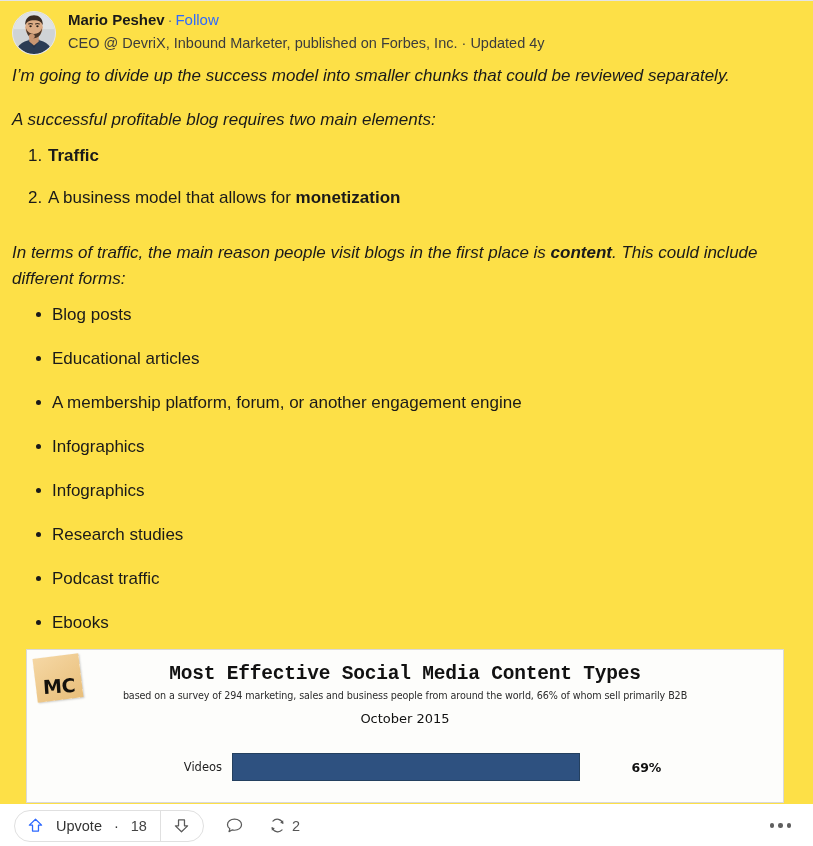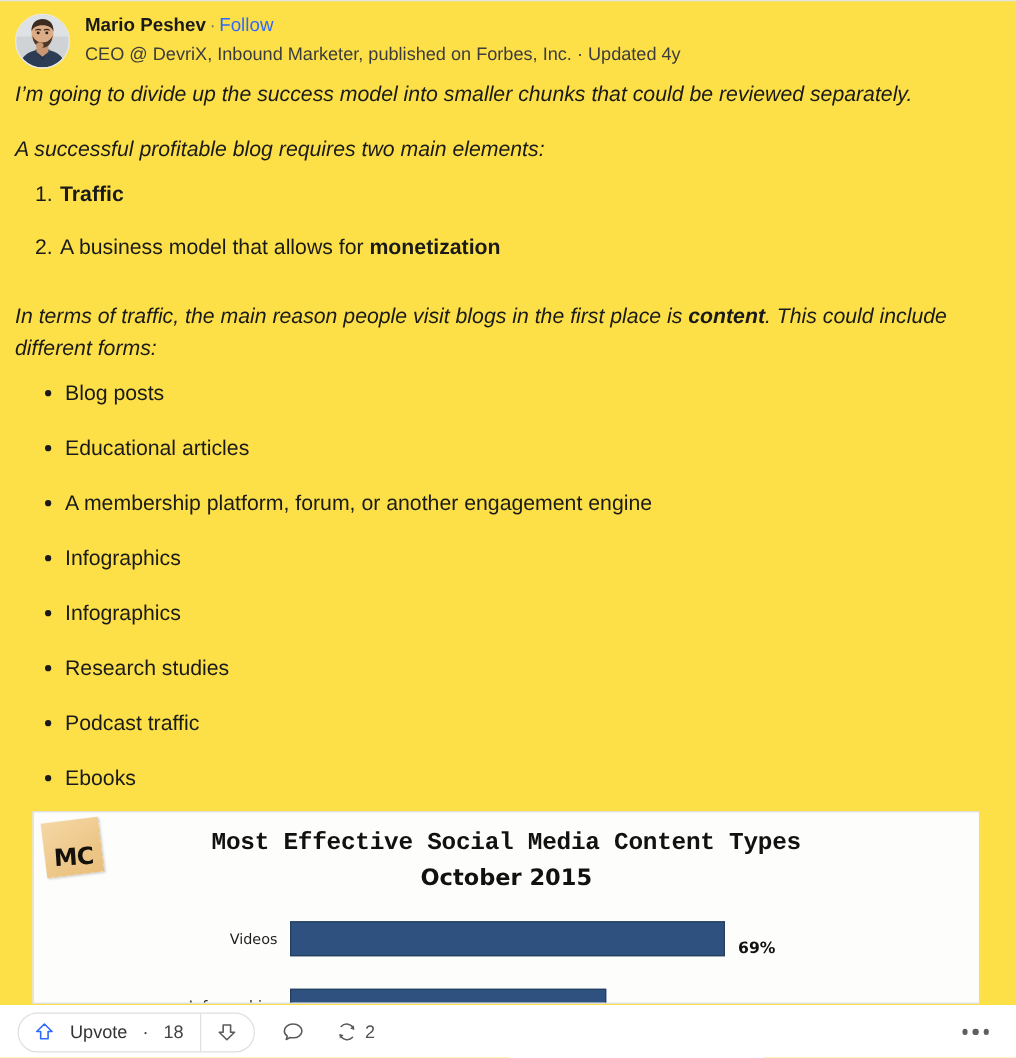--- a/index.html
+++ b/index.html
@@ -181,22 +181,22 @@
     font-family: "DejaVu Sans", sans-serif;
     font-size: 9.6px;
     color: #2b2b2b;
     line-height: 13px;
     padding-top: 3px;
     letter-spacing: -0.1px;
   }
   .chart-date {
     text-align: center;
     font-family: "DejaVu Sans", sans-serif;
-    font-weight: bold;
-    font-size: 18px;
+    font-weight: normal;
+    font-size: 13px;
     color: #111111;
     padding-top: 7px;
     line-height: 19px;
   }
 
   .chart-rows { margin-top: 8px; }
   .chart-row {
     display: flex;
     align-items: center;
     height: 30px;
@@ -210,21 +210,22 @@
     font-family: "DejaVu Sans", sans-serif;
     font-size: 11.5px;
     color: #1d1d1d;
     flex: 0 0 205px;
   }
   .chart-bar-wrap {
     position: relative;
     flex: 1 1 auto;
     height: 28px;
     display: flex;
-    align-items: flex-end;
+    align-items: center;
+    gap: 41px;
   }
   .chart-bar {
     height: 28px;
     background: #2e5180;
     border: 1px solid #24405f;
   }
   .chart-bar-value {
     font-family: "DejaVu Sans", sans-serif;
     font-weight: bold;
     font-size: 12.5px;
@@ -384,20 +385,21 @@
   </div>
 
   <div class="chart-frame">
     <div class="chart-inner">
 
       <div class="mc-logo">
         <span>MC</span>
       </div>
 
       <div class="chart-title">Most Effective Social Media Content Types</div>
+      <div class="chart-subtitle">based on a survey of 294 marketing, sales and business people from around the world, 66% of whom sell primarily B2B</div>
       <div class="chart-date">October 2015</div>
 
       <div class="chart-rows">
 
         <div class="chart-row">
           <div class="chart-row-label">Videos</div>
           <div class="chart-bar-wrap">
             <div class="chart-bar" id="bar0" style="width: 348.45px; background: rgb(46, 81, 128);"></div>
             <div class="chart-bar-value">69%</div>
           </div>

